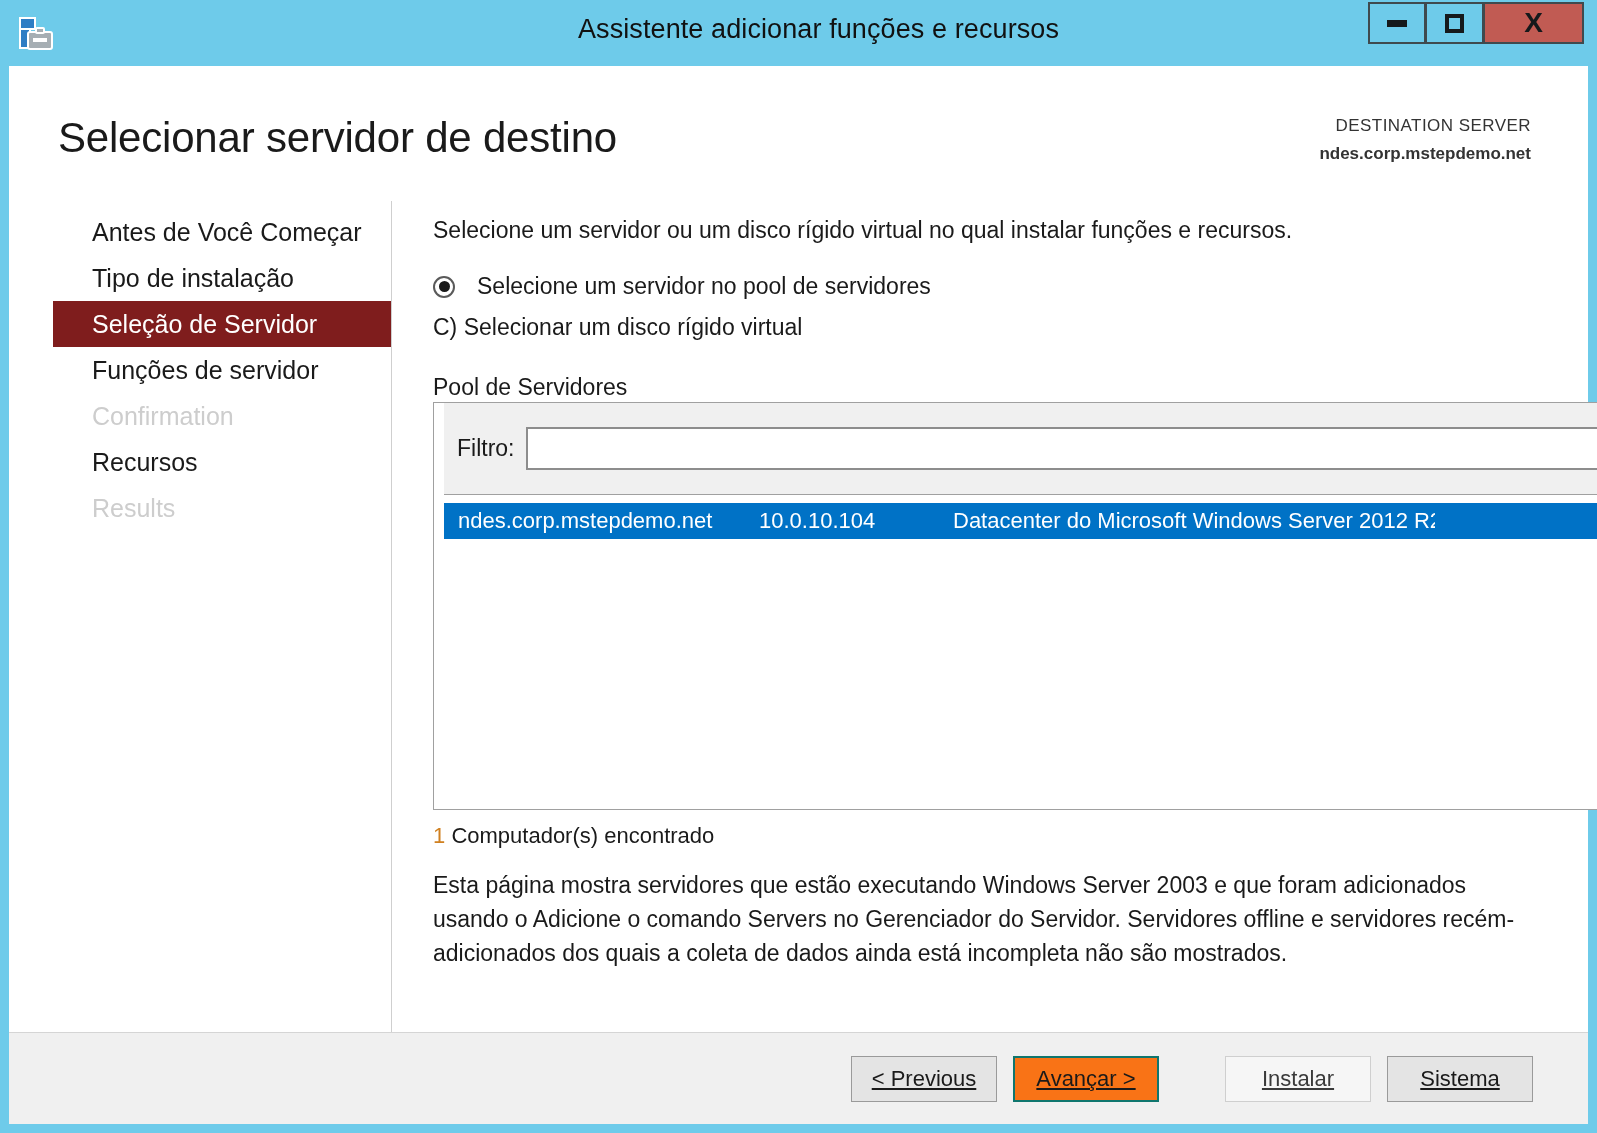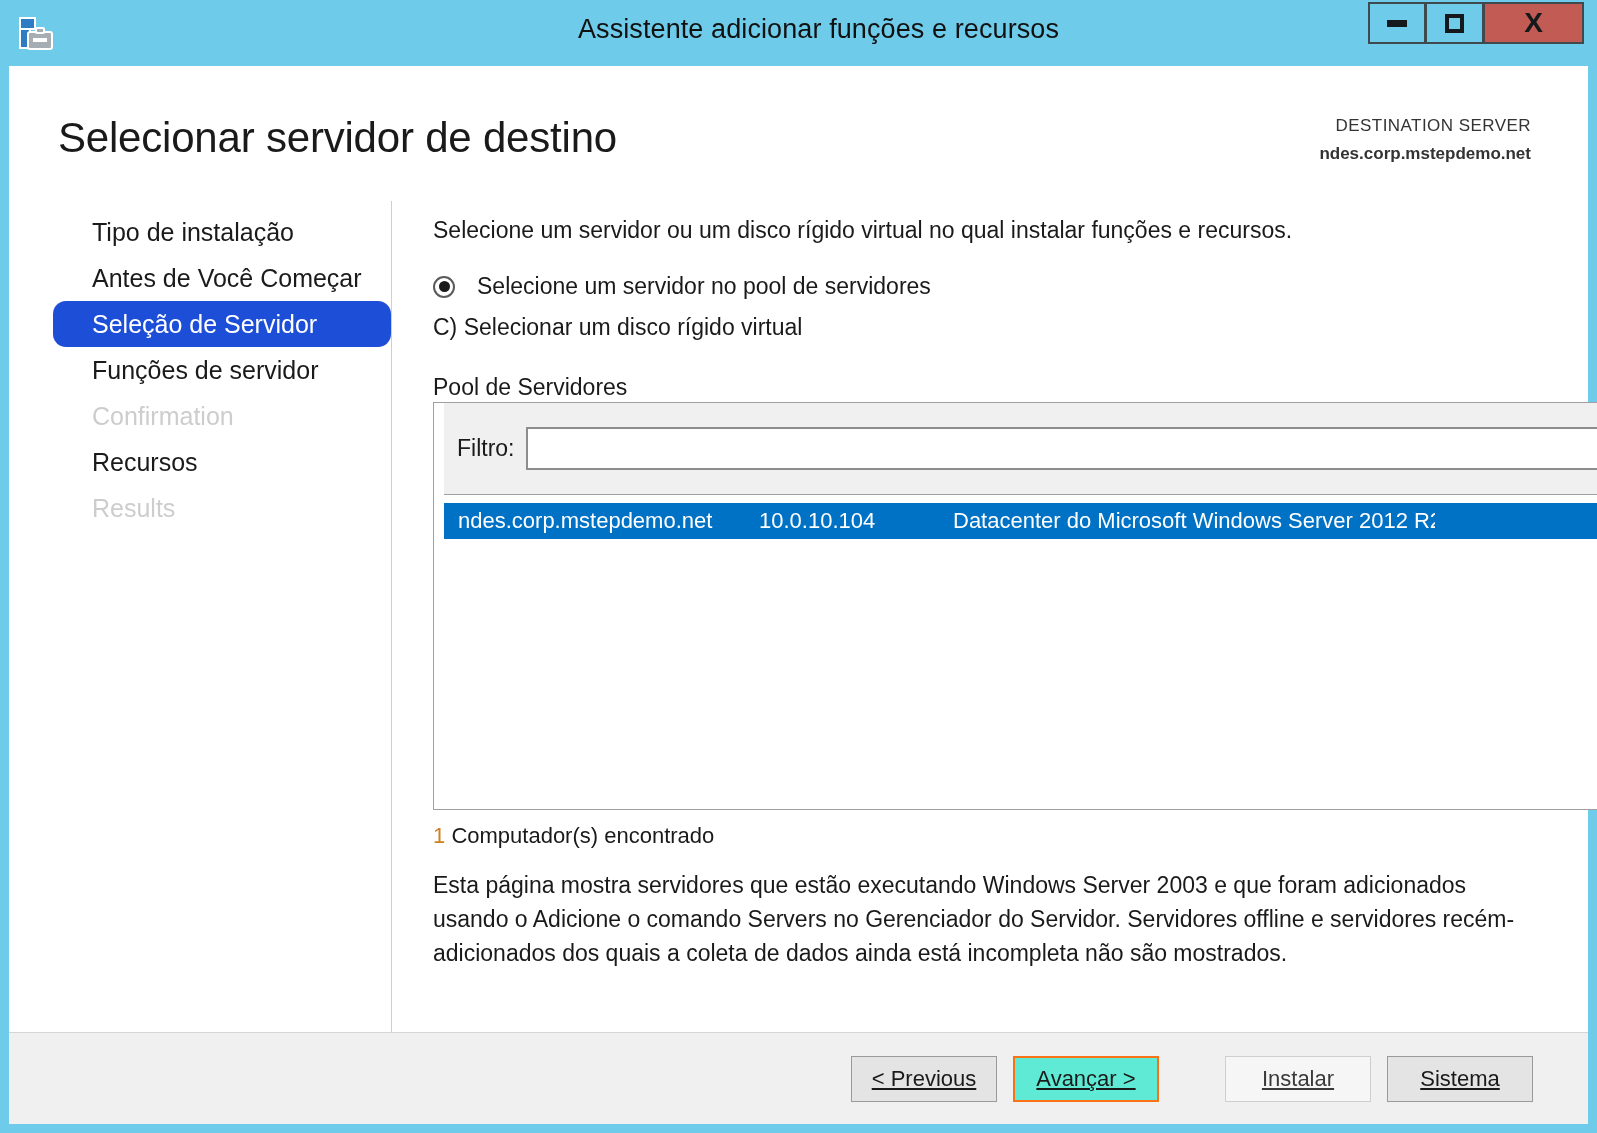--- a/index.html
+++ b/index.html
@@ -130,24 +130,23 @@
   .nav-item {
     height: 46px;
     display: flex;
     align-items: center;
     padding-left: 39px;
     font-size: 25px;
     color: #1a1a1a;
     white-space: nowrap;
   }
   .nav-item.selected {
-    background: #1d4ed8;
+    background: #7f1d1d;
     color: #ffffff;
     margin-right: 0;
-    border-radius: 13px;
   }
   .nav-item.disabled { color: #cdcdcd; }
 
   .content {
     flex: 1 1 auto;
     padding: 8px 0 0 41px;
     position: relative;
   }
   .intro-text {
     font-size: 23px;
@@ -307,22 +306,22 @@
     display: flex;
     align-items: center;
     justify-content: center;
     cursor: default;
     text-decoration: underline;
   }
   .btn.prev { width: 146px; }
   .btn.next {
     width: 146px;
     margin-left: 16px;
-    border: 2px solid #f97316;
-    background: #5eead4;
+    border: 2px solid #0f766e;
+    background: #f97316;
   }
   .btn.install {
     width: 146px;
     margin-left: 66px;
     background: #f6f6f6;
     border: 1px solid #cfcfcf;
     color: #3a3a3a;
   }
   .btn.cancel { width: 146px; margin-left: 16px; }
 </style>
@@ -361,22 +360,22 @@
       <div class="page-title">Selecionar servidor de destino</div>
       <div class="dest-block">
         <div class="dest-label">DESTINATION SERVER</div>
         <div class="dest-value">ndes.corp.mstepdemo.net</div>
       </div>
     </div>
 
     <div class="body-split">
 
       <div class="sidebar">
+        <div class="nav-item">Antes de Você Começar</div>
         <div class="nav-item">Tipo de instalação</div>
-        <div class="nav-item">Antes de Você Começar</div>
         <div class="nav-item selected">Seleção de Servidor</div>
         <div class="nav-item">Funções de servidor</div>
         <div class="nav-item disabled">Confirmation</div>
         <div class="nav-item">Recursos</div>
         <div class="nav-item disabled">Results</div>
       </div>
 
       <div class="content">
 
         <div class="intro-text">Selecione um servidor ou um disco rígido virtual no qual instalar funções e recursos.</div>

